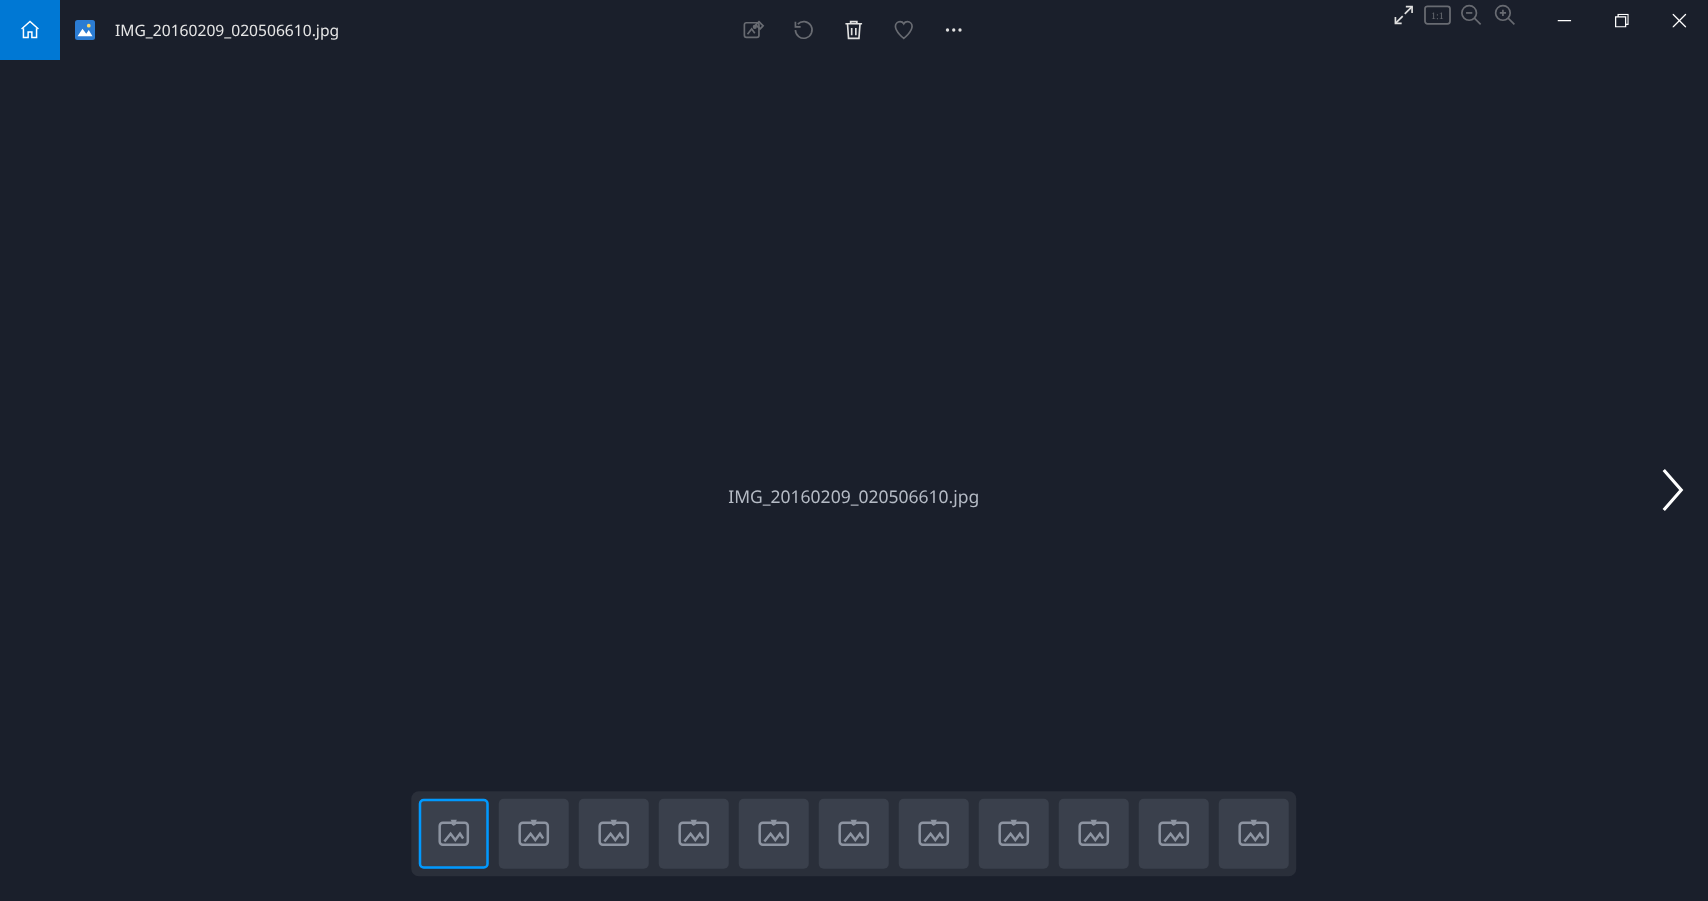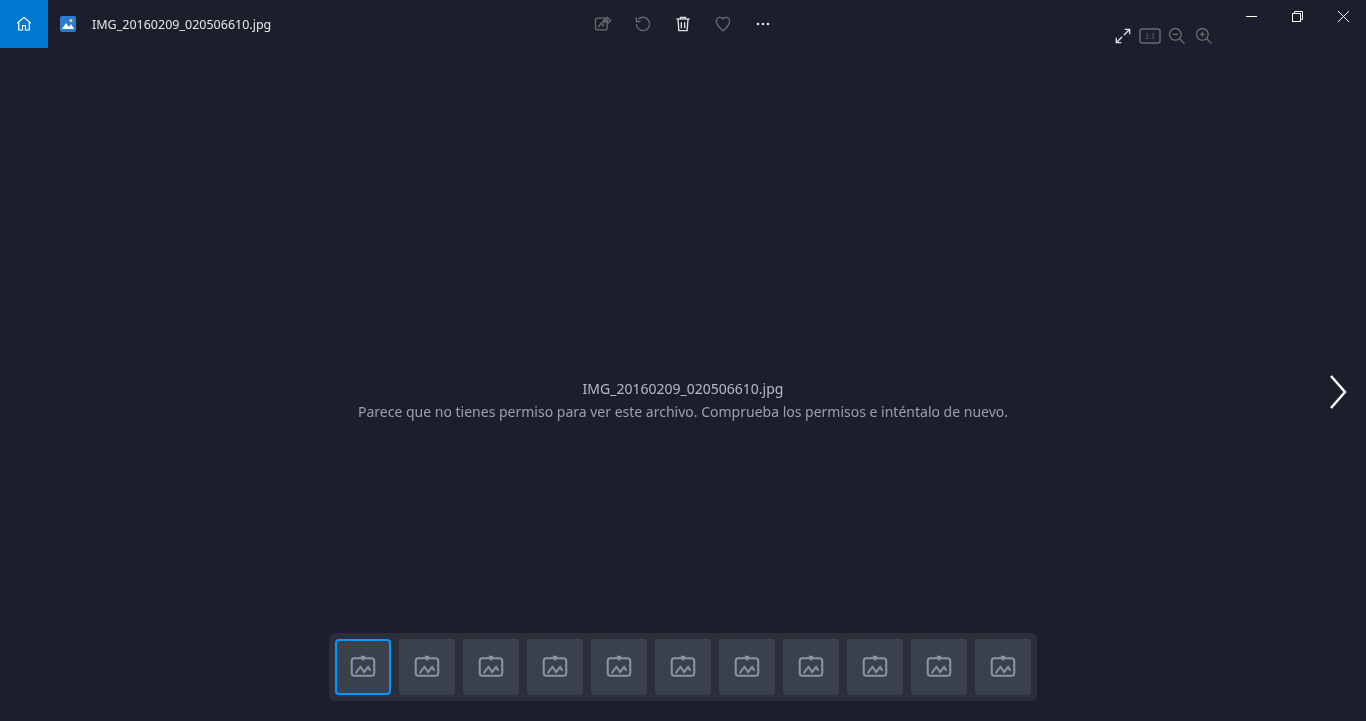--- a/index.html
+++ b/index.html
@@ -38,21 +38,21 @@
   .toolbar-center {
     position: absolute;
     left: 50%; transform: translateX(-50%);
     top: 0; height: 48px;
     display: flex; align-items: center; gap: 16px;
     color: #c8c8c8;
   }
   .toolbar-right {
     position: absolute;
     right: 150px; top: 0; height: 48px;
-    display: flex; align-items: flex-end; gap: 3px;
+    display: flex; align-items: flex-start; gap: 3px;
     color: #c8c8c8;
   }
   .window-controls {
     position: absolute;
     right: 0; top: 0; height: 32px;
     display: flex;
   }
   .win-btn {
     width: 46px; height: 32px;
     display: flex; align-items: center; justify-content: center;
@@ -221,21 +221,20 @@
         <line x1="0" y1="0" x2="11" y2="11"></line>
           <line x1="11" y1="0" x2="0" y2="11"></line>
       </svg>
     </div>
   </div>
 </div>
 
 <div class="main-area">
   <div class="msg">
     <span class="fname">IMG_20160209_020506610.jpg</span>
-    <span>Parece que no tienes permiso para ver este archivo. Comprueba los permisos e inténtalo de nuevo.</span>
   </div>
 </div>
 
 <div class="next-arrow">
   <svg width="26" height="40" viewBox="0 0 26 40" fill="none" stroke="#ffffff" stroke-width="2.5">
     <polyline points="6,4 20,20 6,36"></polyline>
   </svg>
 </div>
 
 <div class="filmstrip" id="filmstrip">

